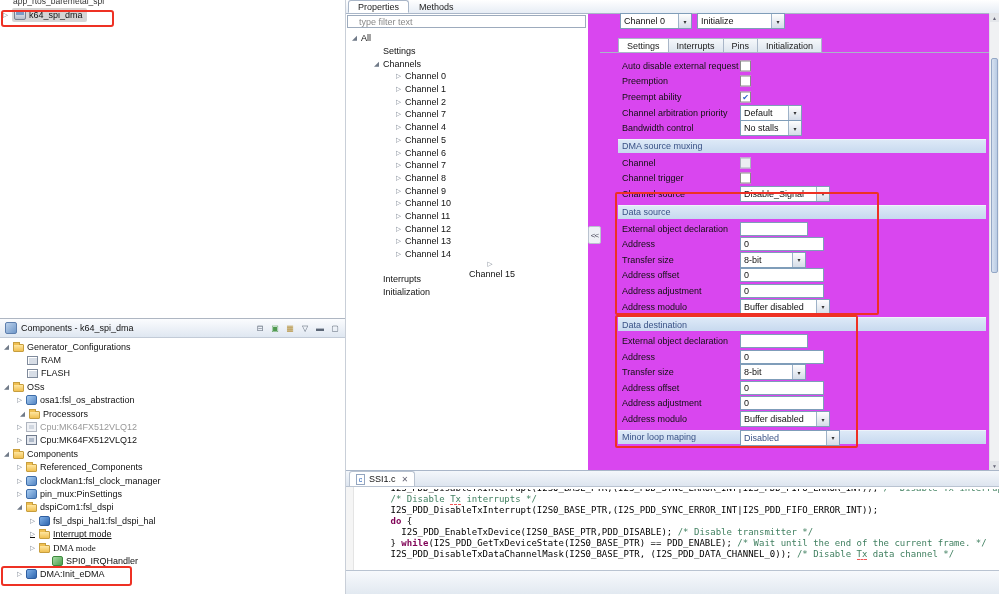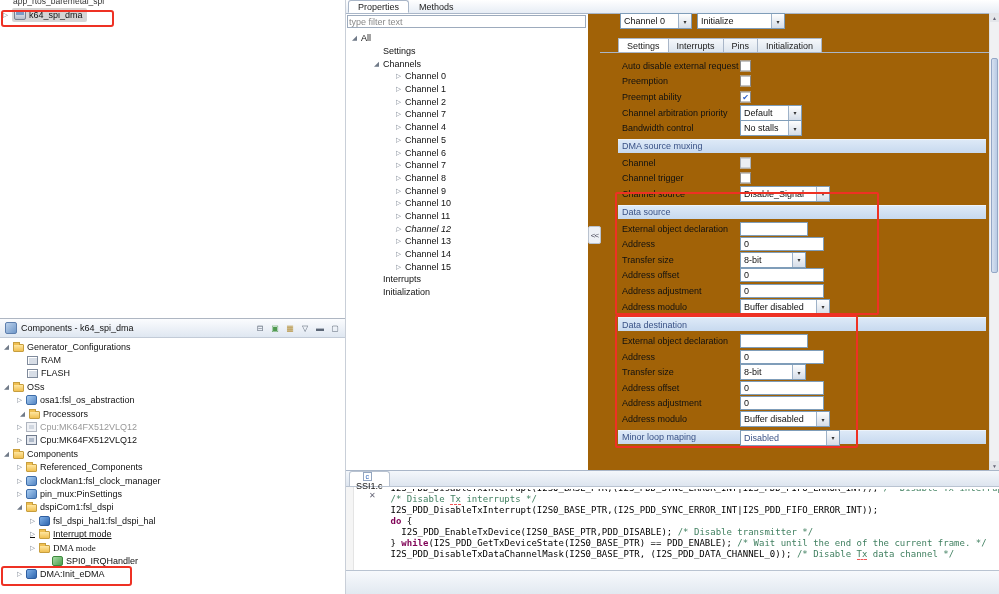--- a/index.html
+++ b/index.html
@@ -1,18 +1,18 @@
 <!DOCTYPE html>
 <html><head>
 <meta charset="utf-8">
 <style>
   *{box-sizing:border-box;}
   html,body{margin:0;padding:0;background:#fff;}
   body{font-family:"Liberation Sans",sans-serif;font-size:9px;color:#111;}
-  .app{position:relative;width:999px;height:594px;overflow:hidden;background:#a16207;}
+  .app{position:relative;width:999px;height:594px;overflow:hidden;background:#d946ef;}
   .vdivider{position:absolute;left:345px;top:0;width:1px;height:594px;background:#c9cfd8;}
 
   
   .project-explorer{position:absolute;left:0;top:0;width:345px;height:318px;background:#fff;}
   .pe-clipped{height:7px;overflow:hidden;padding-left:13px;color:#333;}
   .pe-clipped .inner{position:relative;top:-4px;font-size:8.5px;white-space:nowrap;display:inline-block;}
   .pe-row{position:relative;height:16px;display:flex;align-items:center;padding-left:3px;}
   .pe-tw{width:9px;font-size:6.5px;color:#7a7a7a;}
   .pe-sel{display:flex;align-items:center;background:#d5d5d5;border-radius:2px;height:14px;padding:0 4px 0 2px;}
   .proj-icon{width:12px;height:10px;border:1px solid #76808f;border-radius:2px;background:linear-gradient(#eef1f5,#b6bfcc);margin-right:3px;position:relative;}
@@ -41,21 +41,21 @@
   .trow.gray .ticon{opacity:.55;}
   .trow.redboxed::after{content:"";position:absolute;left:1px;top:-2px;width:127px;height:16px;border:2px solid #ee3124;border-radius:3px;}
 
   
   .inspector-tabbar{position:absolute;left:346px;top:0;width:653px;height:14px;background:linear-gradient(#ffffff,#e7edf5);border-bottom:1px solid #a9b6c8;display:flex;align-items:flex-end;padding-left:2px;}
   .vtab{height:13px;display:flex;align-items:center;padding:0 9px;color:#222;border:1px solid transparent;}
   .vtab.sel{background:#fff;border-color:#a9b6c8;border-bottom-color:#fff;border-radius:3px 3px 0 0;}
 
   
   .mid-pane{position:absolute;left:346px;top:14px;width:242px;height:456px;background:#fff;}
-  .filter-input{position:absolute;left:1px;top:1px;width:239px;height:13px;border:1px solid #9dabbd;font-family:inherit;font-size:9px;padding:0 1px;color:#333;}
+  .filter-input{position:absolute;left:1px;top:1px;width:239px;height:13px;border:1px solid #9dabbd;font-family:inherit;font-size:9px;padding:0 11px;color:#333;}
   .filter-input::placeholder{color:#8a8a8a;}
   #prop-tree{position:absolute;left:0;top:18px;right:0;}
   #prop-tree .trow{height:12.7px;}
   .collapse-btn{position:absolute;left:588px;top:226px;width:13px;height:18px;background:#eef1f6;border:1px solid #b9c2cf;border-radius:2px;font-size:8px;color:#445;display:flex;align-items:center;justify-content:center;letter-spacing:-1px;}
 
   
   .right-pane{position:absolute;left:600px;top:0;width:399px;height:470px;}
   .rp-combos{position:absolute;left:20px;top:13px;display:flex;gap:5px;}
   .combo{display:inline-flex;align-items:stretch;height:16px;border:1px solid #7f9db9;background:#fff;}
   .combo .ct{flex:1;display:flex;align-items:center;padding:0 3px;white-space:nowrap;overflow:hidden;}
@@ -78,21 +78,21 @@
   .redrect.r1{left:15px;top:192px;width:264px;height:123px;}
   .redrect.r2{left:15px;top:315px;width:243px;height:133px;}
   .vscroll{position:absolute;right:0;top:13px;width:10px;height:457px;background:#f0f1f3;border-left:1px solid #dfe1e5;}
   .vs-btn{position:absolute;left:0;width:9px;height:9px;display:flex;align-items:center;justify-content:center;font-size:5px;color:#667;background:#e4e6ea;}
   .vs-up{top:0;} .vs-down{bottom:0;}
   .vs-thumb{position:absolute;left:1px;width:7px;top:45px;height:215px;background:linear-gradient(90deg,#d6e1f0,#b9cbe4);border:1px solid #93a7c6;border-radius:2px;}
 
   
   .editor{position:absolute;left:346px;top:470px;width:653px;height:100px;background:#fff;border-top:1px solid #a9b6c8;}
   .ed-tabbar{height:16px;background:linear-gradient(#f4f7fb,#dde5ef);border-bottom:1px solid #b9c3d1;display:flex;align-items:flex-end;padding-left:3px;}
-  .ed-tab{display:flex;align-items:center;height:15px;padding:0 6px;background:#fff;border:1px solid #b9c3d1;border-bottom:none;border-radius:3px 3px 0 0;flex-direction:column;}
+  .ed-tab{display:flex;align-items:center;height:15px;padding:0 6px;background:#fff;border:1px solid #b9c3d1;border-bottom:none;border-radius:3px 3px 0 0;}
   .ficon{width:9px;height:11px;border:1px solid #94a6c0;background:#fff;color:#2a62b8;font-size:7px;display:flex;align-items:center;justify-content:center;margin-right:4px;}
   .ed-close{margin-left:6px;font-size:8px;color:#667;}
   .code{position:relative;height:83px;padding:2px 0 0 12px;font-family:"DejaVu Sans Mono",monospace;font-size:9px;line-height:11px;overflow:hidden;}
   .code::before{content:"";position:absolute;left:0;top:0;bottom:0;width:7px;background:#f5f5f5;border-right:1px solid #e4e4e4;}
   .cline{white-space:pre;height:11px;}
   .cline.clipped{height:5px;overflow:hidden;}
   .cline.clipped .lwrap{position:relative;top:-6px;display:inline-block;}
   .seg-code{color:#000;}
   .seg-comment{color:#3f7f5f;}
   .seg-comment-sp{color:#3f7f5f;border-bottom:1px dashed #f25454;}
@@ -298,33 +298,33 @@
           <span class="tlabel">Channel 9</span>
         </div>
         <div class="trow" style="padding-left: 50px;">
           <span class="twisty">▷</span>
           <span class="tlabel">Channel 10</span>
         </div>
         <div class="trow" style="padding-left: 50px;">
           <span class="twisty">▷</span>
           <span class="tlabel">Channel 11</span>
         </div>
-        <div class="trow" style="padding-left: 50px; font-style: italic;">
+        <div class="trow" style="padding-left: 50px;">
           <span class="twisty">▷</span>
           <span class="tlabel">Channel 12</span>
         </div>
         <div class="trow" style="padding-left: 50px;">
           <span class="twisty">▷</span>
           <span class="tlabel">Channel 13</span>
         </div>
         <div class="trow" style="padding-left: 50px;">
           <span class="twisty">▷</span>
           <span class="tlabel">Channel 14</span>
         </div>
-        <div class="trow" style="padding-left: 50px;">
+        <div class="trow" style="padding-left: 50px; flex-direction: column;">
           <span class="twisty">▷</span>
           <span class="tlabel">Channel 15</span>
         </div>
         <div class="trow" style="padding-left: 28px;">
           <span class="twisty"></span>
           <span class="tlabel">Interrupts</span>
         </div>
         <div class="trow" style="padding-left: 28px;">
           <span class="twisty"></span>
           <span class="tlabel">Initialization</span>

